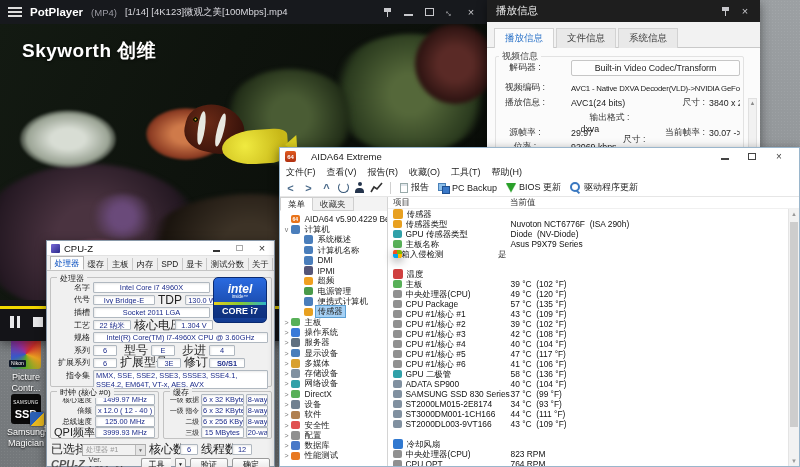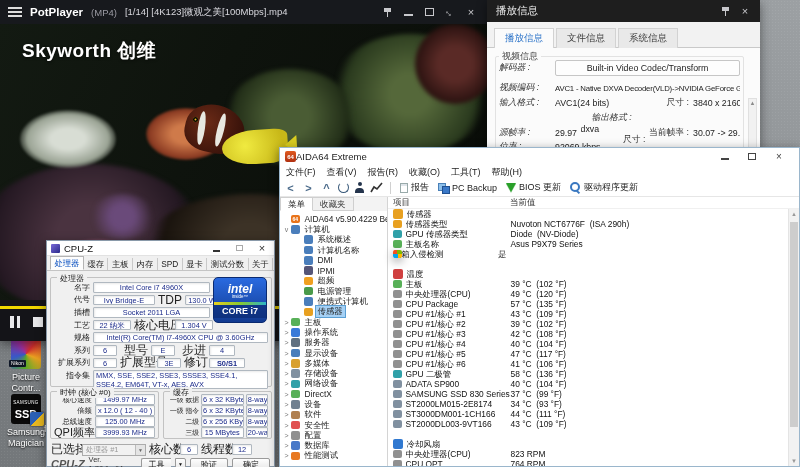--- a/index.html
+++ b/index.html
@@ -75,33 +75,33 @@
   .pp-title{height:22px;background:var(--panel-dark);display:flex;align-items:center;padding:0 9px;gap:8px;}
   .pp-title .t{color:#ececec;font-size:10.5px;flex:1;}
   .pp-tabs{display:flex;gap:2px;padding:5px 0 0 7px;background:#f2f2f2;border-bottom:1px solid #c9c9c9;}
   .ptab{padding:3px 10px 3px;font-size:9.5px;color:#3a3a3a;background:#e9e9e9;
     border:1px solid #d2d2d2;border-bottom:none;position:relative;top:1px;}
   .ptab.active{background:#fbfbfb;color:var(--accent-blue);}
   .pp-body{position:relative;background:#fbfbfb;height:106px;}
   .pgroup{position:absolute;left:8px;top:8px;right:16px;height:130px;border:1px solid #e2e2e2;border-radius:2px;}
   .pgroup-label{position:absolute;left:10px;top:2px;font-size:9px;color:#444;background:#fbfbfb;padding:0 3px;}
   .prow{position:absolute;left:12px;right:20px;display:flex;align-items:center;font-size:8.8px;color:#222;}
-  .plab{width:52px;text-align:left;color:#333;flex:none;margin-right:4px;white-space:nowrap;font-style:italic;}
+  .plab{width:52px;text-align:center;color:#333;flex:none;margin-right:20px;white-space:nowrap;}
   .pval{white-space:pre;overflow:hidden;}
   .pv1{width:78px;flex:none;}
   .plab2{width:56px;text-align:right;flex:none;margin-right:4px;white-space:nowrap;color:#333;}
   .decoder-btn{flex:1;height:16px;border:1px solid #c6c6c6;background:#fdfdfd;border-radius:2px;
     font-size:8.8px;color:#222;display:flex;align-items:center;justify-content:center;}
   .pscroll{position:absolute;right:3px;top:50px;width:9px;height:96px;background:#f1f1f1;
     border:1px solid #e0e0e0;font-size:6px;color:#8a8a8a;text-align:center;line-height:9px;}
 
   
   .aida{left:279px;top:147px;width:521px;height:320px;background:#fff;
     border:1px solid var(--aida-border);z-index:4;display:flex;flex-direction:column;font-size:9px;}
-  .a-title{height:17px;display:flex;align-items:center;padding:0 5px;gap:0;background:#fff;flex:none;}
+  .a-title{height:17px;display:flex;align-items:center;padding:0 5px;gap:15px;background:#fff;flex:none;}
   .a-ico{width:11px;height:11px;border-radius:2px;background:linear-gradient(#e05a20,#b03010);
     color:#fff;font-size:6px;font-weight:bold;display:flex;align-items:center;justify-content:center;}
   .a-title .t{flex:1;color:#222;font-size:9.5px;}
   .a-winbtn{display:flex;gap:17px;margin-right:10px;color:#444;align-items:center;}
   .aw{width:10px;height:10px;display:flex;align-items:center;justify-content:center;font-size:10px;}
   .aw .i-min{background:#444;margin-top:4px;width:8px;}
   .aw .i-max{border-color:#444;width:8px;height:7px;border-width:1px;}
   .a-menu{height:14px;display:flex;align-items:center;gap:11px;padding:0 6px;color:#222;flex:none;}
   .a-toolbar{height:18px;display:flex;align-items:center;gap:5px;padding:0 4px;border-bottom:1px solid #e6e6e6;flex:none;}
   .nav{color:#4a6a8a;font-weight:bold;font-size:11px;width:13px;text-align:center;}
@@ -298,21 +298,21 @@
       <span class="pgroup-label" style="position:absolute;left:12px;top:2px;font-size:9px;color:#444;background:#fbfbfb;padding:0 3px;">视频信息</span>
       <div class="prow" style="top:12px;">
         <span class="plab">解码器 :</span>
         <span class="decoder-btn">Built-in Video Codec/Transform</span>
       </div>
       <div class="prow" style="top:34px;">
         <span class="plab">视频编码 :</span>
         <span class="pval" style="font-size:7.8px;letter-spacing:-0.2px;">AVC1 - Native DXVA Decoder(VLD)-&gt;NVIDIA GeForce GTX 980</span>
       </div>
       <div class="prow" style="top:49px;">
-        <span class="plab">输入格式 :</span>
+        <span class="plab">播放信息 :</span>
         <span class="pval pv1">AVC1(24 bits)</span>
         <span class="plab2">尺寸 :</span>
         <span class="pval">3840 x 2160(1.78:1)</span>
       </div>
       <div class="prow" style="top:64px;flex-direction:column;">
         <span class="plab">输出格式 :</span>
         <span class="pval pv1">dxva</span>
         <span class="plab2">尺寸 :</span>
         <span class="pval">3840 x 2160(1.78:1)</span>
       </div>

